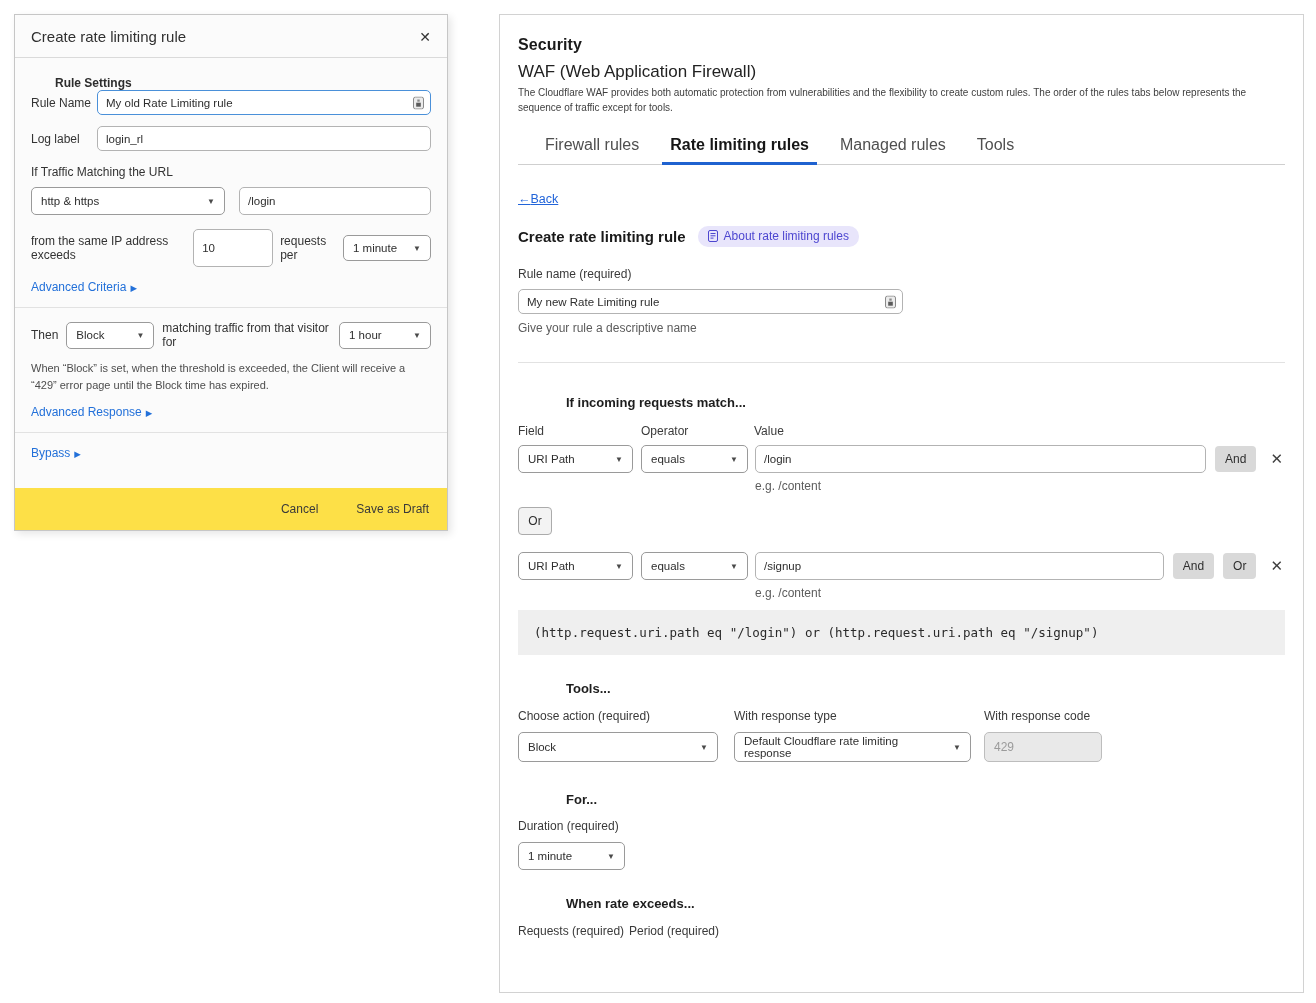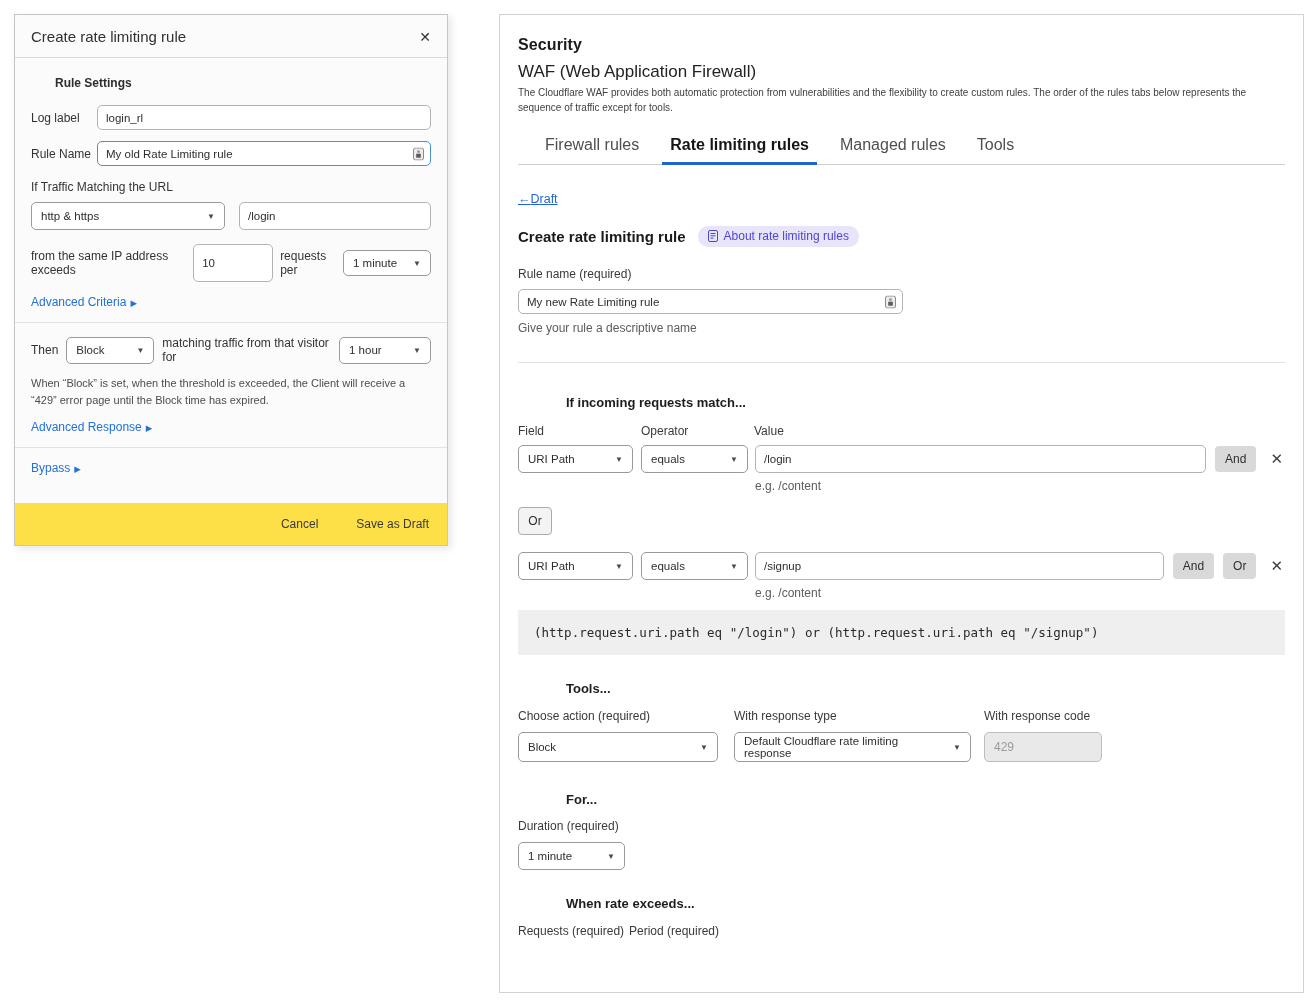--- a/index.html
+++ b/index.html
@@ -15,21 +15,21 @@
     background: #fbfbfb; border: 1px solid #c6c6c6;
     box-shadow: 3px 3px 8px rgba(0,0,0,.10);
   }
   .dialog-header {
     display: flex; justify-content: space-between; align-items: center;
     padding: 13px 16px 12px; border-bottom: 1px solid #dadada;
   }
   .dialog-title { font-size: 15px; color: #303030; font-weight: 400; }
   .close-x { font-size: 14px; color: #333; cursor: pointer; line-height: 1; }
   .dialog-body { padding: 18px 16px 12px; font-size: 12px; color: #333; }
-  .dlg-section-title { font-weight: bold; font-size: 12px; margin-bottom: 15px; color: #2d2d2d; padding-left: 24px; }
+  .dlg-section-title { font-weight: bold; font-size: 12px; color: #2d2d2d; padding-left: 24px; }
   .dlg-field-row { display: flex; align-items: center; margin-bottom: 11px; }
   .dlg-field-row > label { width: 66px; flex: none; font-size: 12px; color: #333; }
   .input-wrap { position: relative; flex: 1; display: flex; }
   .txt-input {
     width: 100%; height: 25px; border: 1px solid #b3b3b3; border-radius: 5px;
     padding: 0 8px; font-size: 11.5px; font-family: "Liberation Sans", sans-serif;
     background: #fff; color: #2e2e2e; outline: none;
   }
   .txt-input.focused { border: 1.5px solid #4a90d9; }
   .autofill-ic { position: absolute; right: 7px; top: 50%; transform: translateY(-50%); line-height: 0; }
@@ -138,40 +138,40 @@
 
 <div class="dialog">
   <div class="dialog-header">
     <span class="dialog-title">Create rate limiting rule</span>
     <span class="close-x">✕</span>
   </div>
   <div class="dialog-body">
     <div class="dlg-section-title">Rule Settings</div>
 
     <div class="dlg-field-row">
-      <label>Log label</label>
-      <span class="input-wrap">
-        <input class="txt-input" value="login_rl" style="">
-      </span>
-    </div>
-
-    <div class="dlg-field-row">
       <label>Rule Name</label>
       <span class="input-wrap">
         <input class="txt-input focused" value="My old Rate Limiting rule" style="">
         <span class="autofill-ic">
           <svg width="11" height="13" viewBox="0 0 11 13">
               <rect x="0.5" y="0.5" width="10" height="12" rx="2" fill="#ececec" stroke="#8a8a8a"></rect>
               <rect x="3.2" y="6.2" width="4.6" height="4" fill="#5a5a5a"></rect>
               <rect x="4.3" y="3" width="2.4" height="2.2" fill="#8a8a8a"></rect>
             </svg>
         </span>
       </span>
     </div>
 
+    <div class="dlg-field-row">
+      <label>Log label</label>
+      <span class="input-wrap">
+        <input class="txt-input" value="login_rl" style="">
+      </span>
+    </div>
+
     <div class="dlg-sub-label">If Traffic Matching the URL</div>
 
     <div class="dlg-url-row">
       <div class="fake-select">
         <span>http &amp; https</span>
         <span class="caret">▼</span>
       </div>
       <span class="input-wrap">
         <input class="txt-input" style="height: 28px;" value="/login">
       </span>
@@ -235,21 +235,21 @@
   <p class="page-desc">The Cloudflare WAF provides both automatic protection from vulnerabilities and the flexibility to create custom rules. The order of the rules tabs below represents the sequence of traffic except for tools.</p>
 
   <div class="tabs">
     <div class="tab">Firewall rules</div>
     <div class="tab active">Rate limiting rules</div>
     <div class="tab">Managed rules</div>
     <div class="tab">Tools</div>
   </div>
 
   <div class="back-row">
-    <span class="back-link"><span>←</span><span>Draft</span></span>
+    <span class="back-link"><span>←</span><span>Back</span></span>
   </div>
 
   <div class="form-title-row">
     <span class="form-title">Create rate limiting rule</span>
     <span class="badge">
       <svg width="10" height="12" viewBox="0 0 10 12">
           <rect x="0.5" y="0.5" width="9" height="11" rx="1.5" fill="none" stroke="#4d46d0"></rect>
           <line x1="2.5" y1="3.5" x2="7.5" y2="3.5" stroke="#4d46d0"></line>
           <line x1="2.5" y1="5.8" x2="7.5" y2="5.8" stroke="#4d46d0"></line>
           <line x1="2.5" y1="8.1" x2="5.5" y2="8.1" stroke="#4d46d0"></line>

